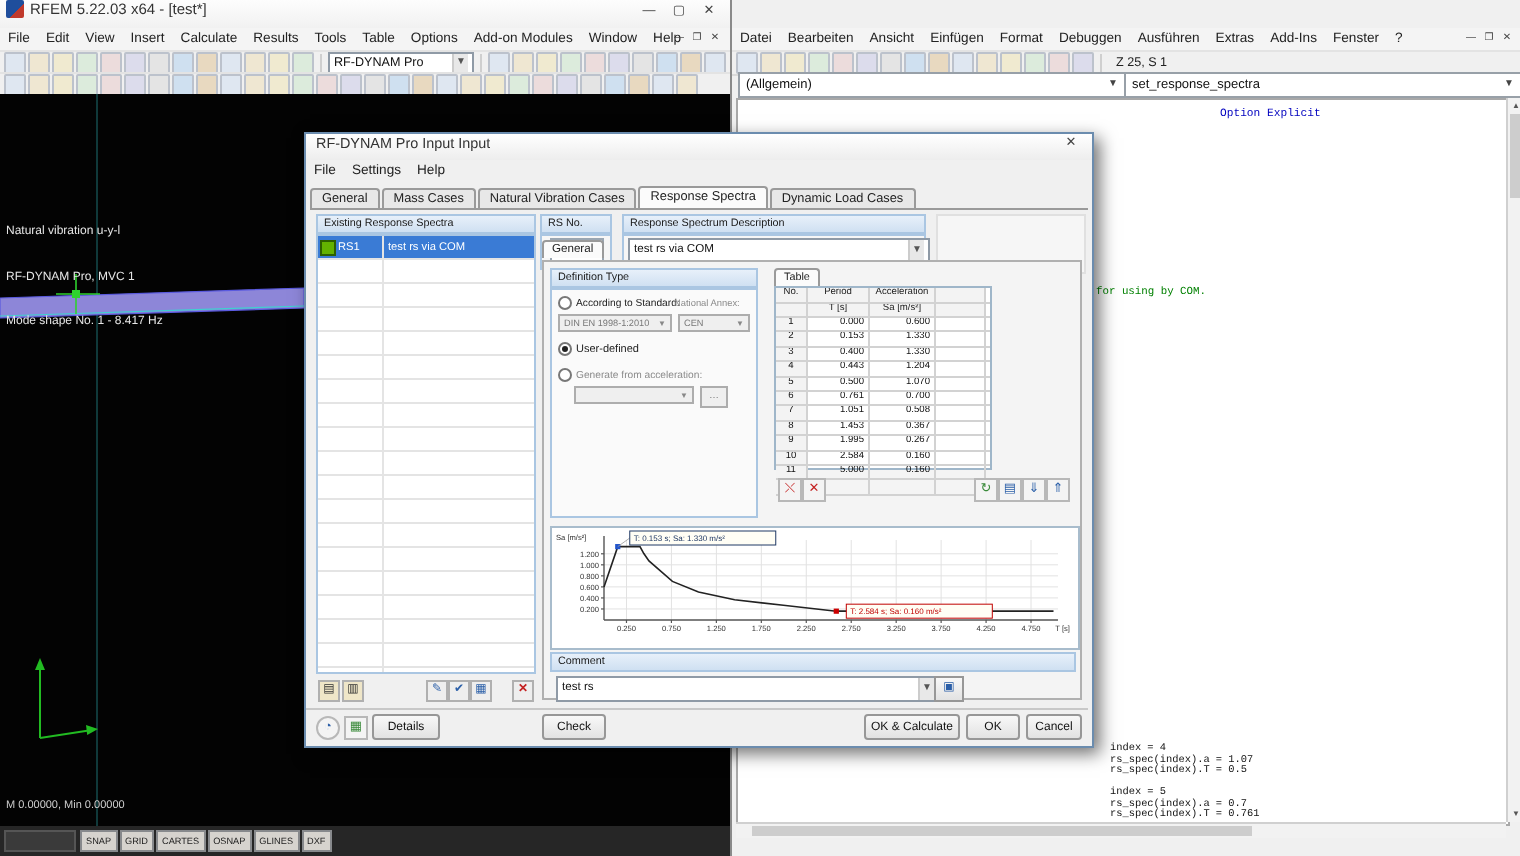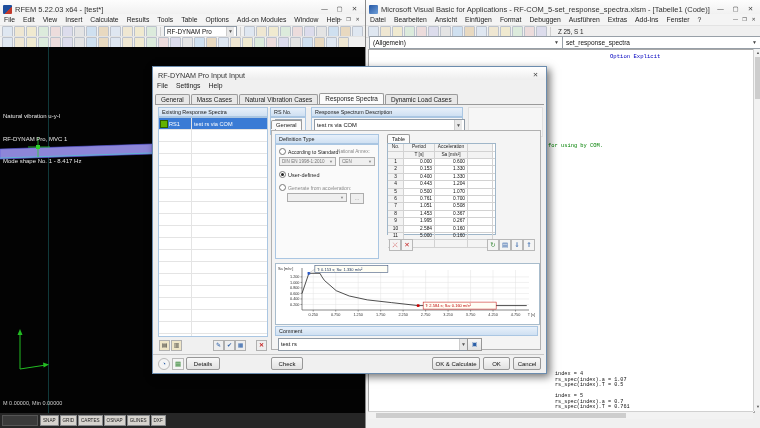--- a/index.html
+++ b/index.html
@@ -1,19 +1,19 @@
 <!DOCTYPE html>
 <html><head>
 <meta charset="utf-8">
 <style>
   html,body{margin:0;padding:0;background:#555;}
   #root{position:relative;width:760px;height:428px;overflow:hidden;font-family:"Liberation Sans",sans-serif;background:#1a1a1a;-webkit-font-smoothing:antialiased;}
   .abs{position:absolute;}
   .win{position:absolute;background:#f0f0f0;}
-  .titlebar{position:absolute;left:0;top:0;right:0;height:14px;background:linear-gradient(#fdfdfd,#f1f1f1);display:flex;align-items:flex-end;padding:0 3px;font-size:7.5px;color:#333;border-bottom:1px solid #dcdcdc;}
+  .titlebar{position:absolute;left:0;top:0;right:0;height:14px;background:linear-gradient(#fdfdfd,#f1f1f1);display:flex;align-items:flex-start;padding:0 3px;font-size:7.5px;color:#333;border-bottom:1px solid #dcdcdc;}
   .titlebar .ttl{margin-left:3px;white-space:nowrap;overflow:hidden;}
   .appicon{width:9px;height:9px;border-radius:1px;flex:0 0 auto;}
   .wctls{margin-left:auto;display:flex;}
   .wctl{width:15px;height:11px;line-height:11px;text-align:center;font-size:6.5px;color:#444;}
   .menubar{position:absolute;left:0;right:0;height:11px;display:flex;align-items:center;font-size:6.8px;color:#222;background:#f4f4f4;}
   .menu-item{padding:1px 4px;white-space:nowrap;}
   .toolbar{position:absolute;left:0;right:0;display:flex;align-items:center;padding:0 2px;gap:1px;background:#f0f0f0;border-top:1px solid #e3e3e3;border-bottom:1px solid #dadada;}
   .ticon{width:9px;height:9px;border:1px solid #bcc2cc;border-radius:1px;flex:0 0 auto;}
   .combo{background:#fff;border:1px solid #8f9aa6;font-size:6.3px;line-height:9px;color:#111;display:flex;align-items:center;padding:0 2px;white-space:nowrap;overflow:hidden;}
   .combo .arr{margin-left:auto;font-size:5px;color:#555;background:#e8e8e8;border-left:1px solid #ccc;padding:0 1px;align-self:stretch;display:flex;align-items:center;}
@@ -204,29 +204,20 @@
           <span class="stoggle">GRID</span>
           <span class="stoggle">CARTES</span>
           <span class="stoggle">OSNAP</span>
           <span class="stoggle">GLINES</span>
           <span class="stoggle">DXF</span>
         </span>
     </div>
   </div>
 
   <div class="win" id="vba" style="left:365px;top:0;width:395px;height:428px;border-left:1px solid #8a8a8a;">
-    <div class="titlebar">
-      <span class="appicon" style="background:linear-gradient(135deg,#2456a4,#6f9fd8);"></span>
-      <span class="ttl">Microsoft Visual Basic for Applications - RF-COM_5-set_response_spectra.xlsm - [Tabelle1 (Code)]</span>
-      <span class="wctls">
-        <span class="wctl">—</span>
-        <span class="wctl">▢</span>
-        <span class="wctl">✕</span>
-      </span>
-    </div>
     <div class="menubar" style="top:14px;">
         <span class="menu-item">Datei</span>
         <span class="menu-item">Bearbeiten</span>
         <span class="menu-item">Ansicht</span>
         <span class="menu-item">Einfügen</span>
         <span class="menu-item">Format</span>
         <span class="menu-item">Debuggen</span>
         <span class="menu-item">Ausführen</span>
         <span class="menu-item">Extras</span>
         <span class="menu-item">Add-Ins</span>

